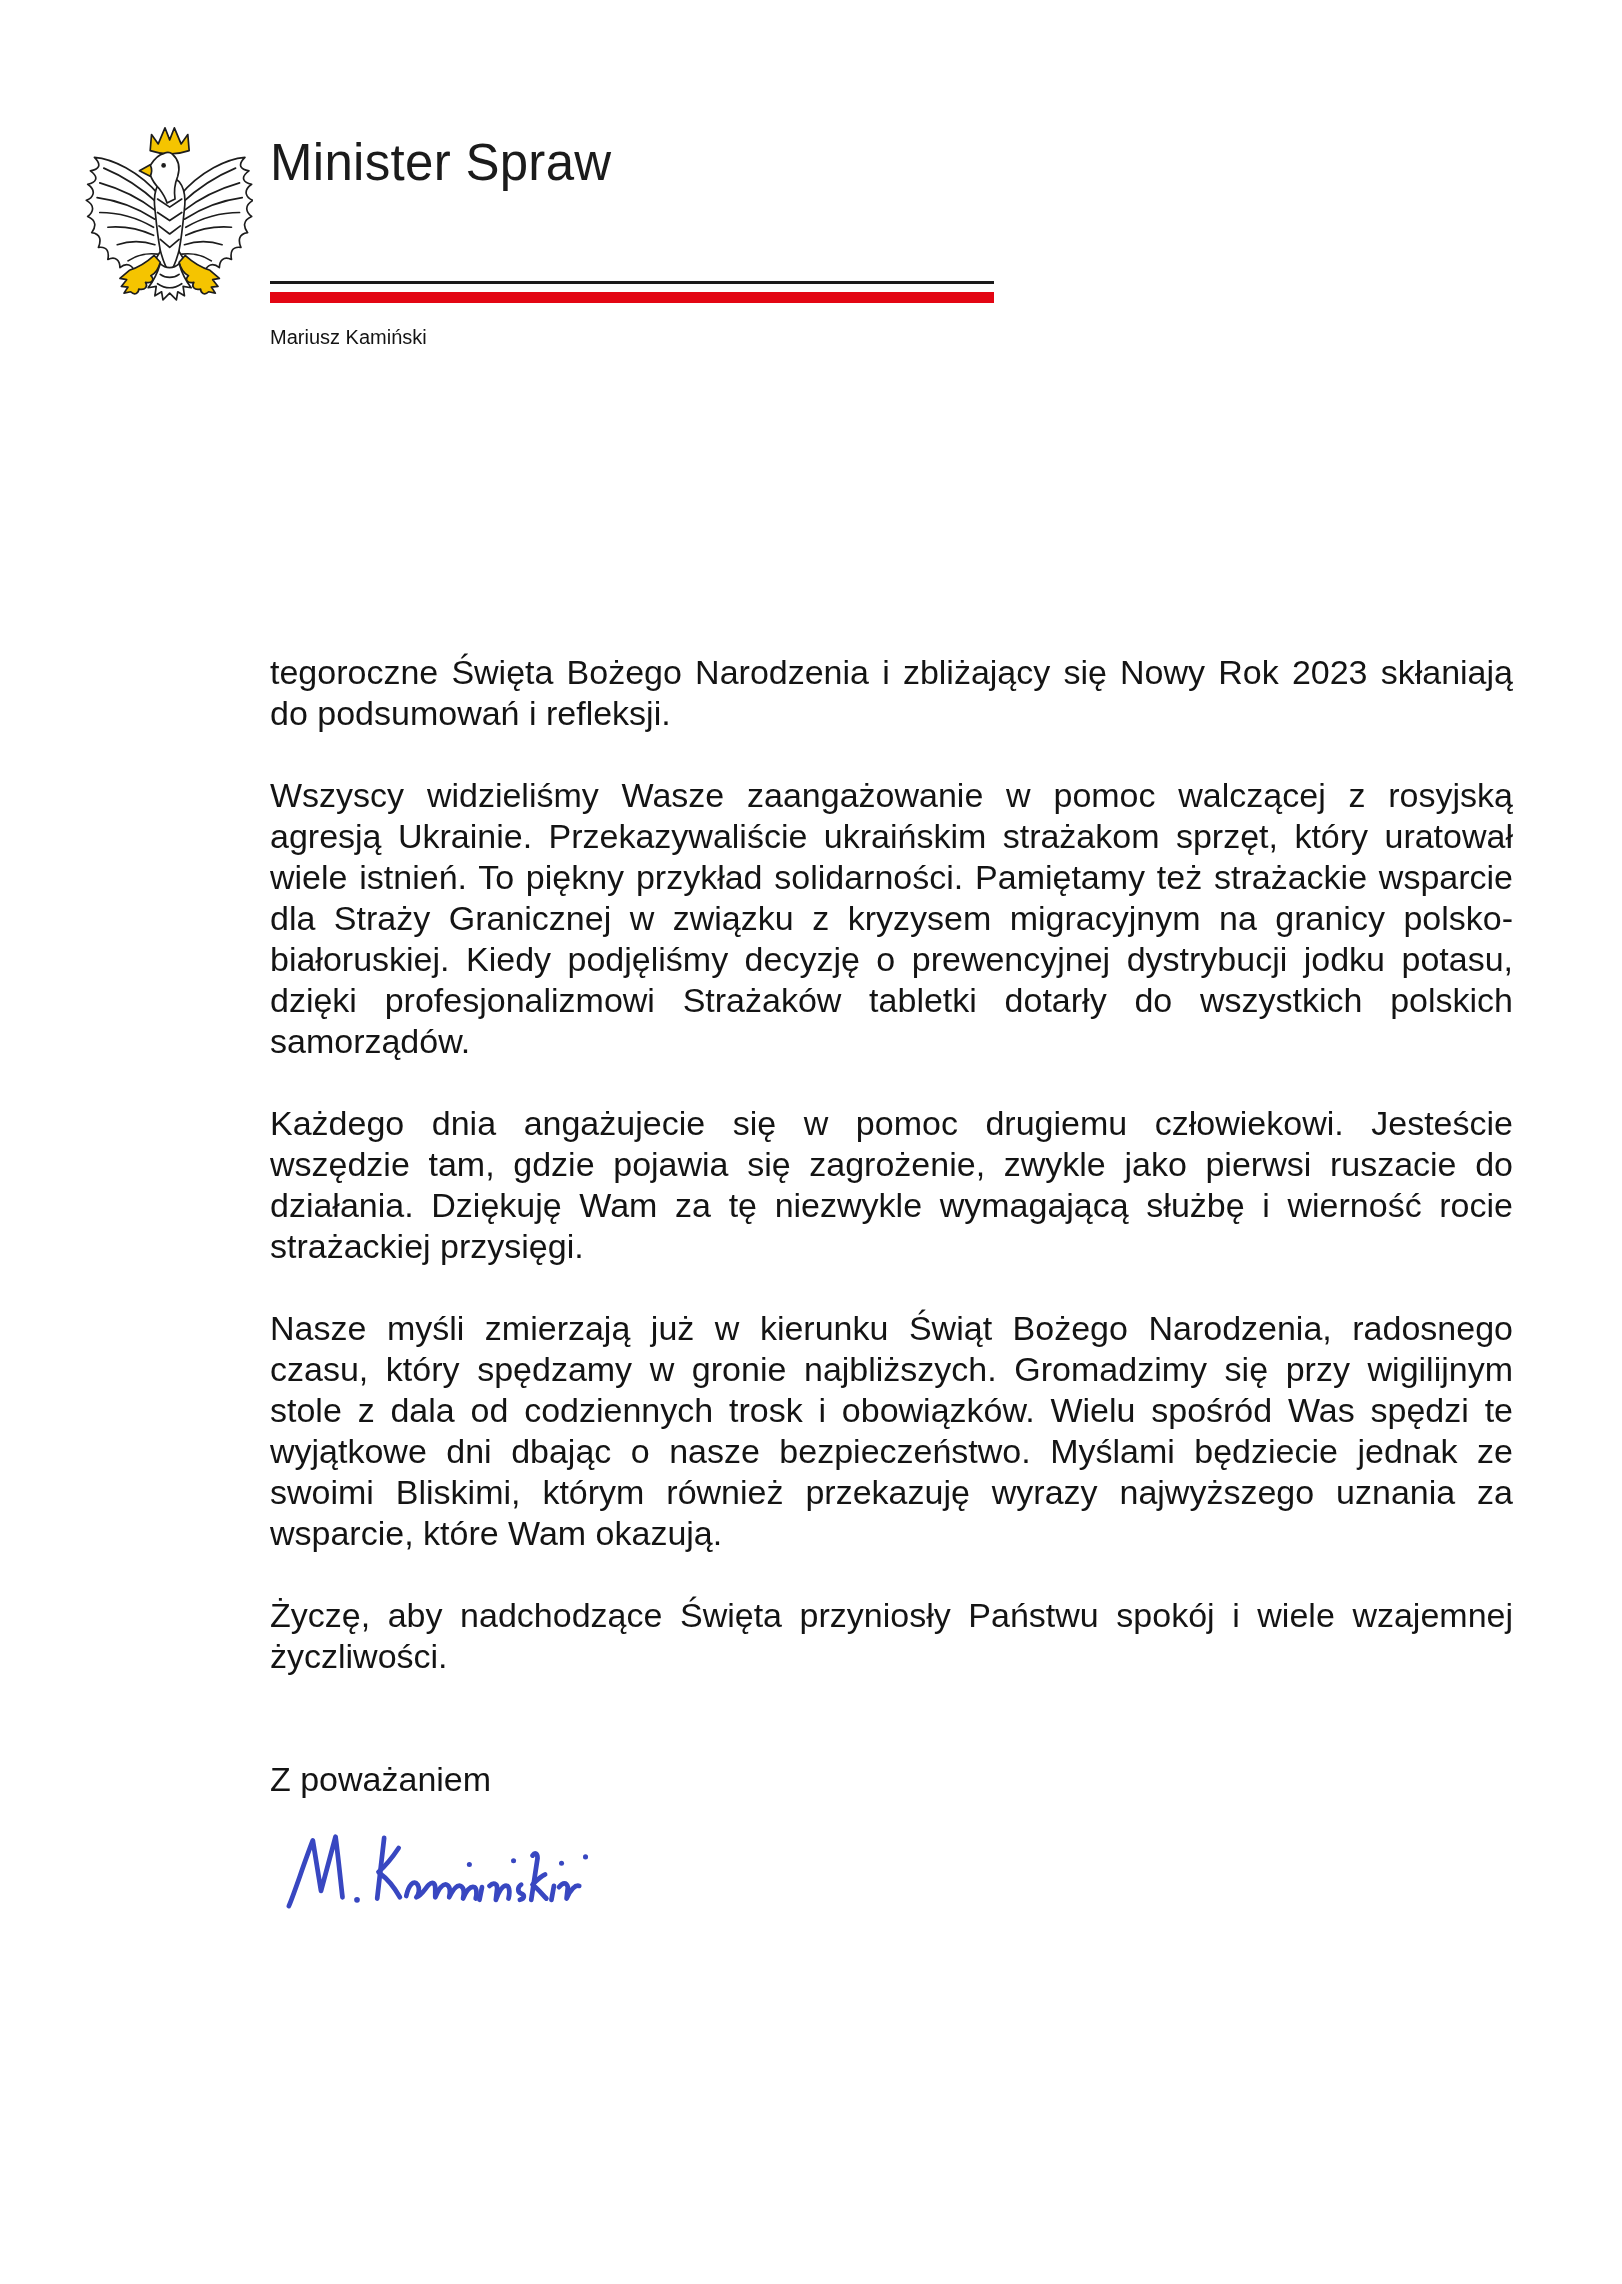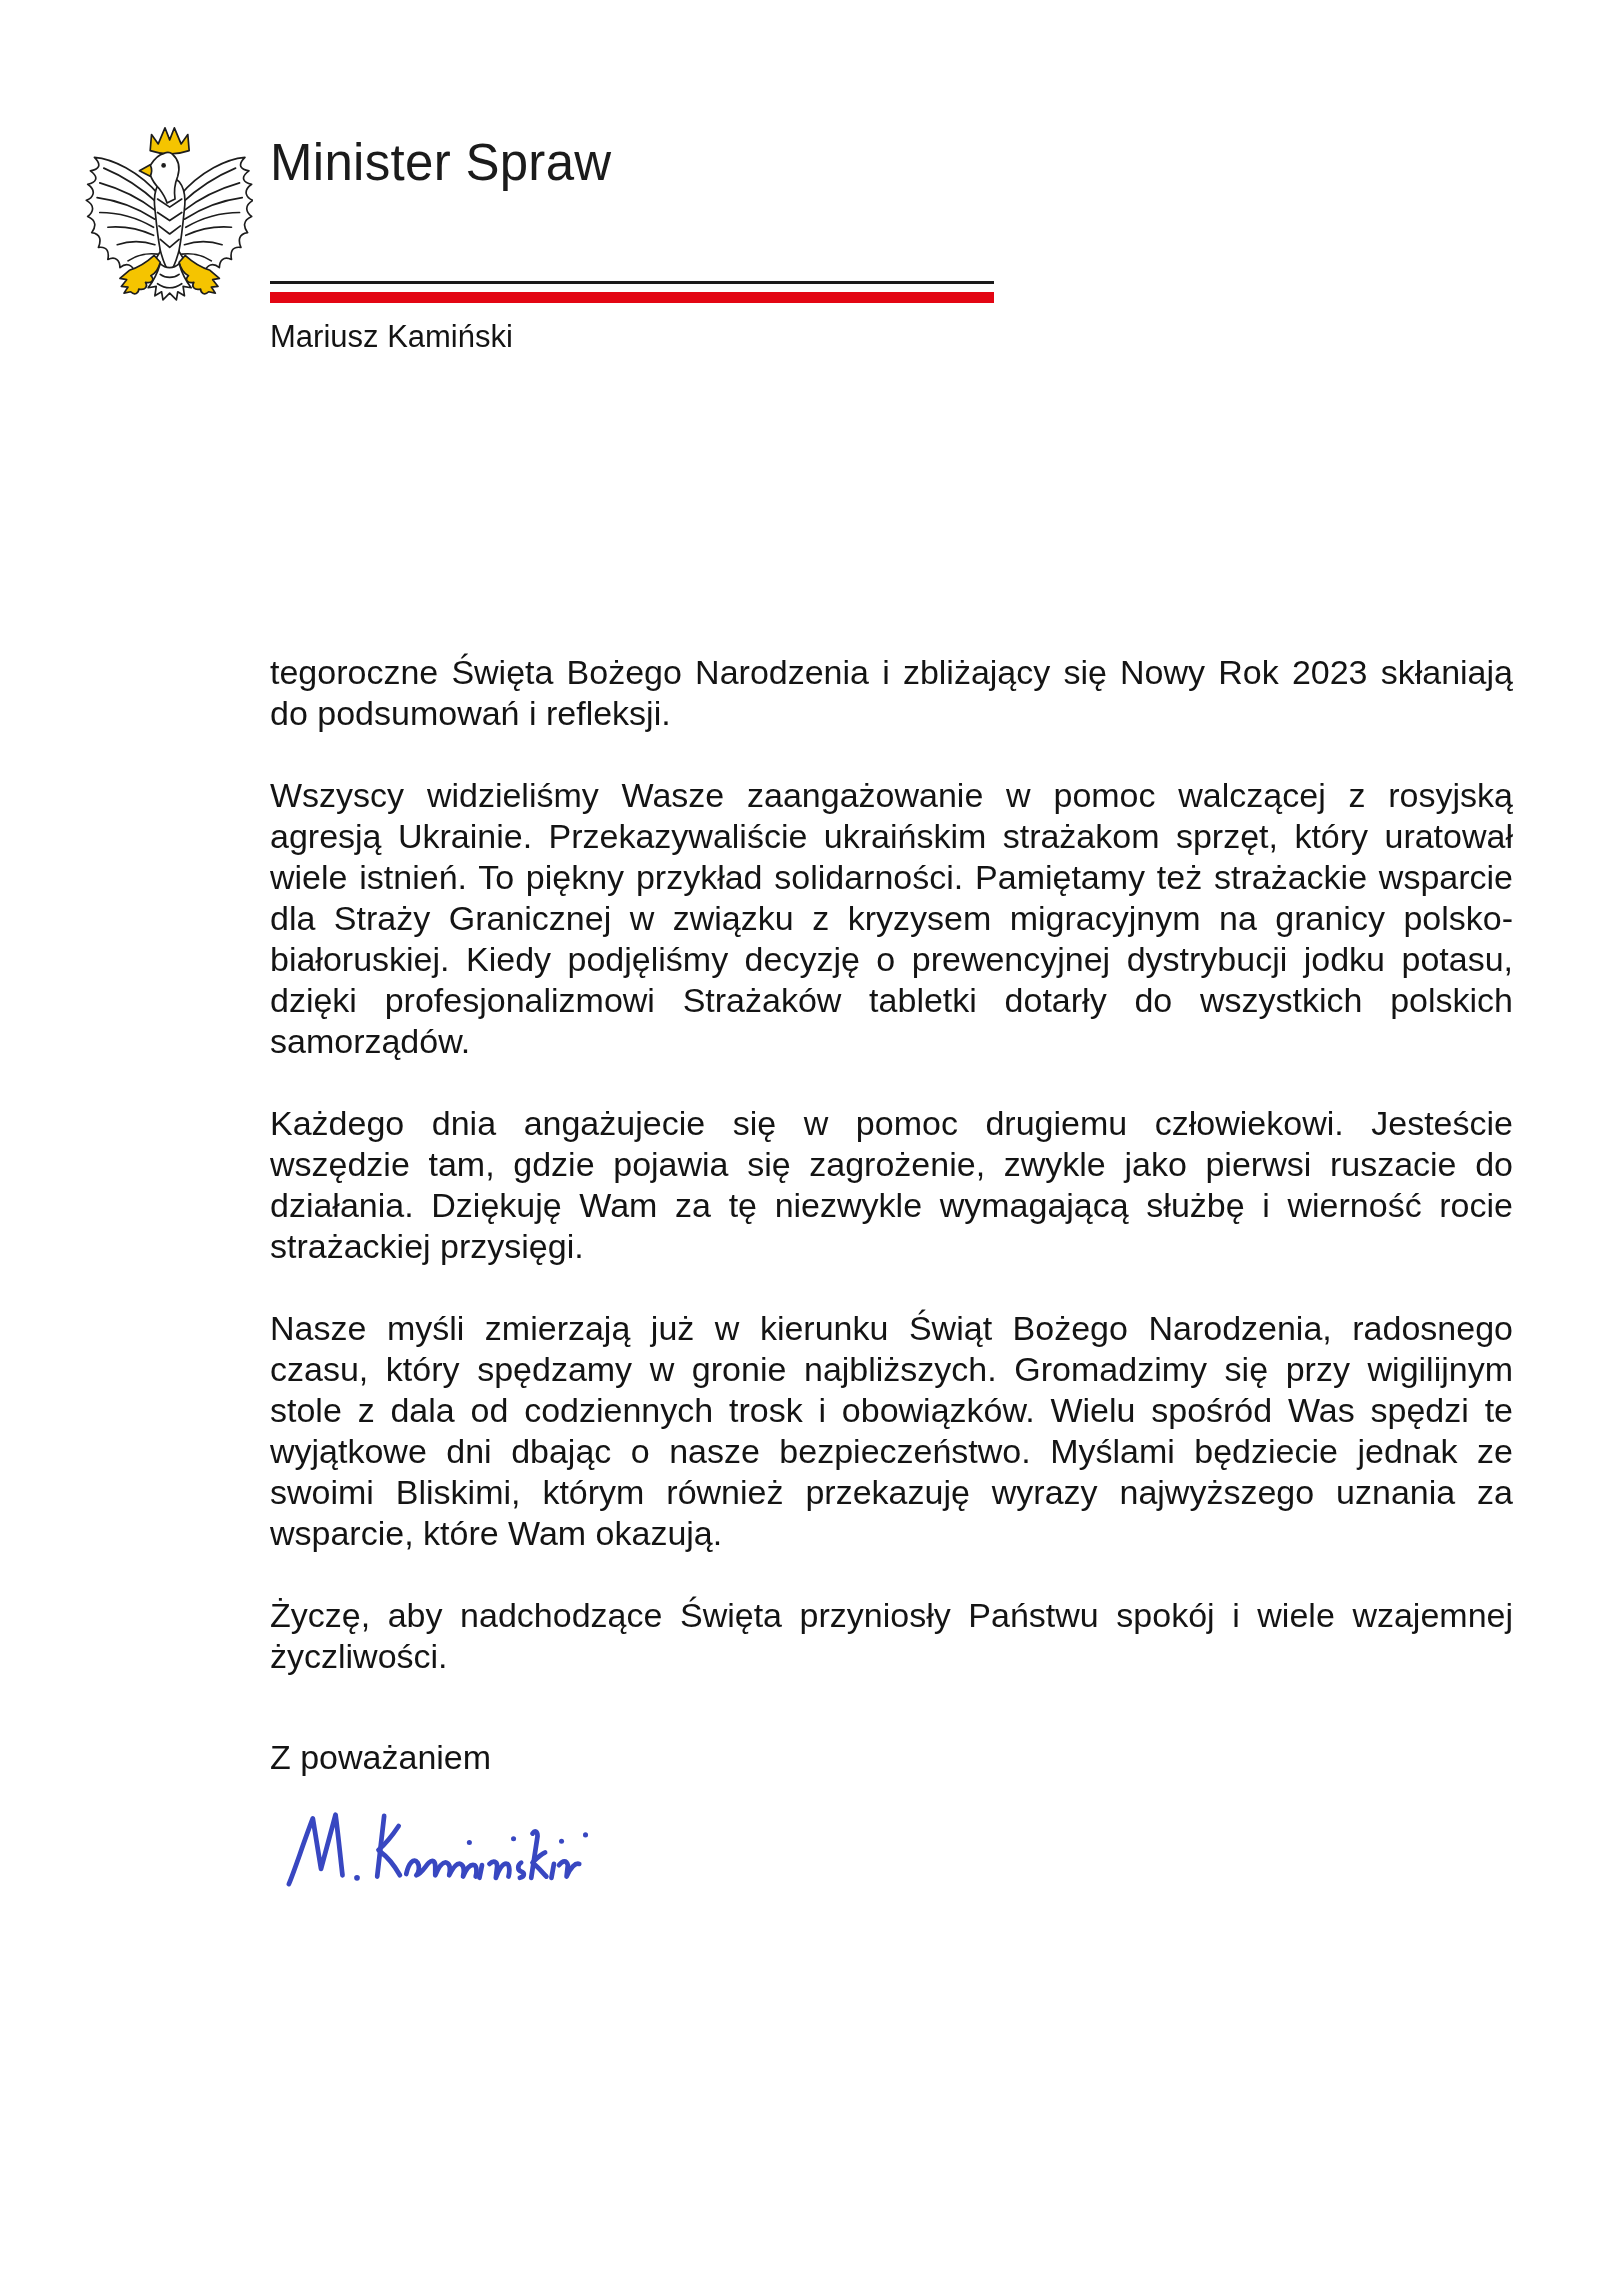--- a/index.html
+++ b/index.html
@@ -46,21 +46,21 @@
     left: 270px;
     top: 292px;
     width: 724px;
     height: 10.7px;
     background: #e30613;
   }
   .minister-name {
     position: absolute;
     left: 270px;
     top: 318px;
-    font-size: 31px;
+    font-size: 20px;
     line-height: 38px;
     color: #141414;
     white-space: nowrap;
   }
 
   
   .letter {
     position: absolute;
     left: 270px;
     top: 652px;
@@ -70,21 +70,21 @@
     color: #141414;
   }
   .salutation { margin: 0 0 41px 0; }
   .salutation .sal-line { display: block; }
   .letter p {
     margin: 0 0 41px 0;
     text-align: justify;
   }
   .letter p.last-paragraph { margin-bottom: 0; }
   .closing {
-    margin-top: 60px;
+    margin-top: 82px;
     font-size: 34px;
     line-height: 41px;
   }
   .signature {
     margin-top: 19px;
     width: 376px;
     height: 101px;
     display: block;
   }
 </style>

